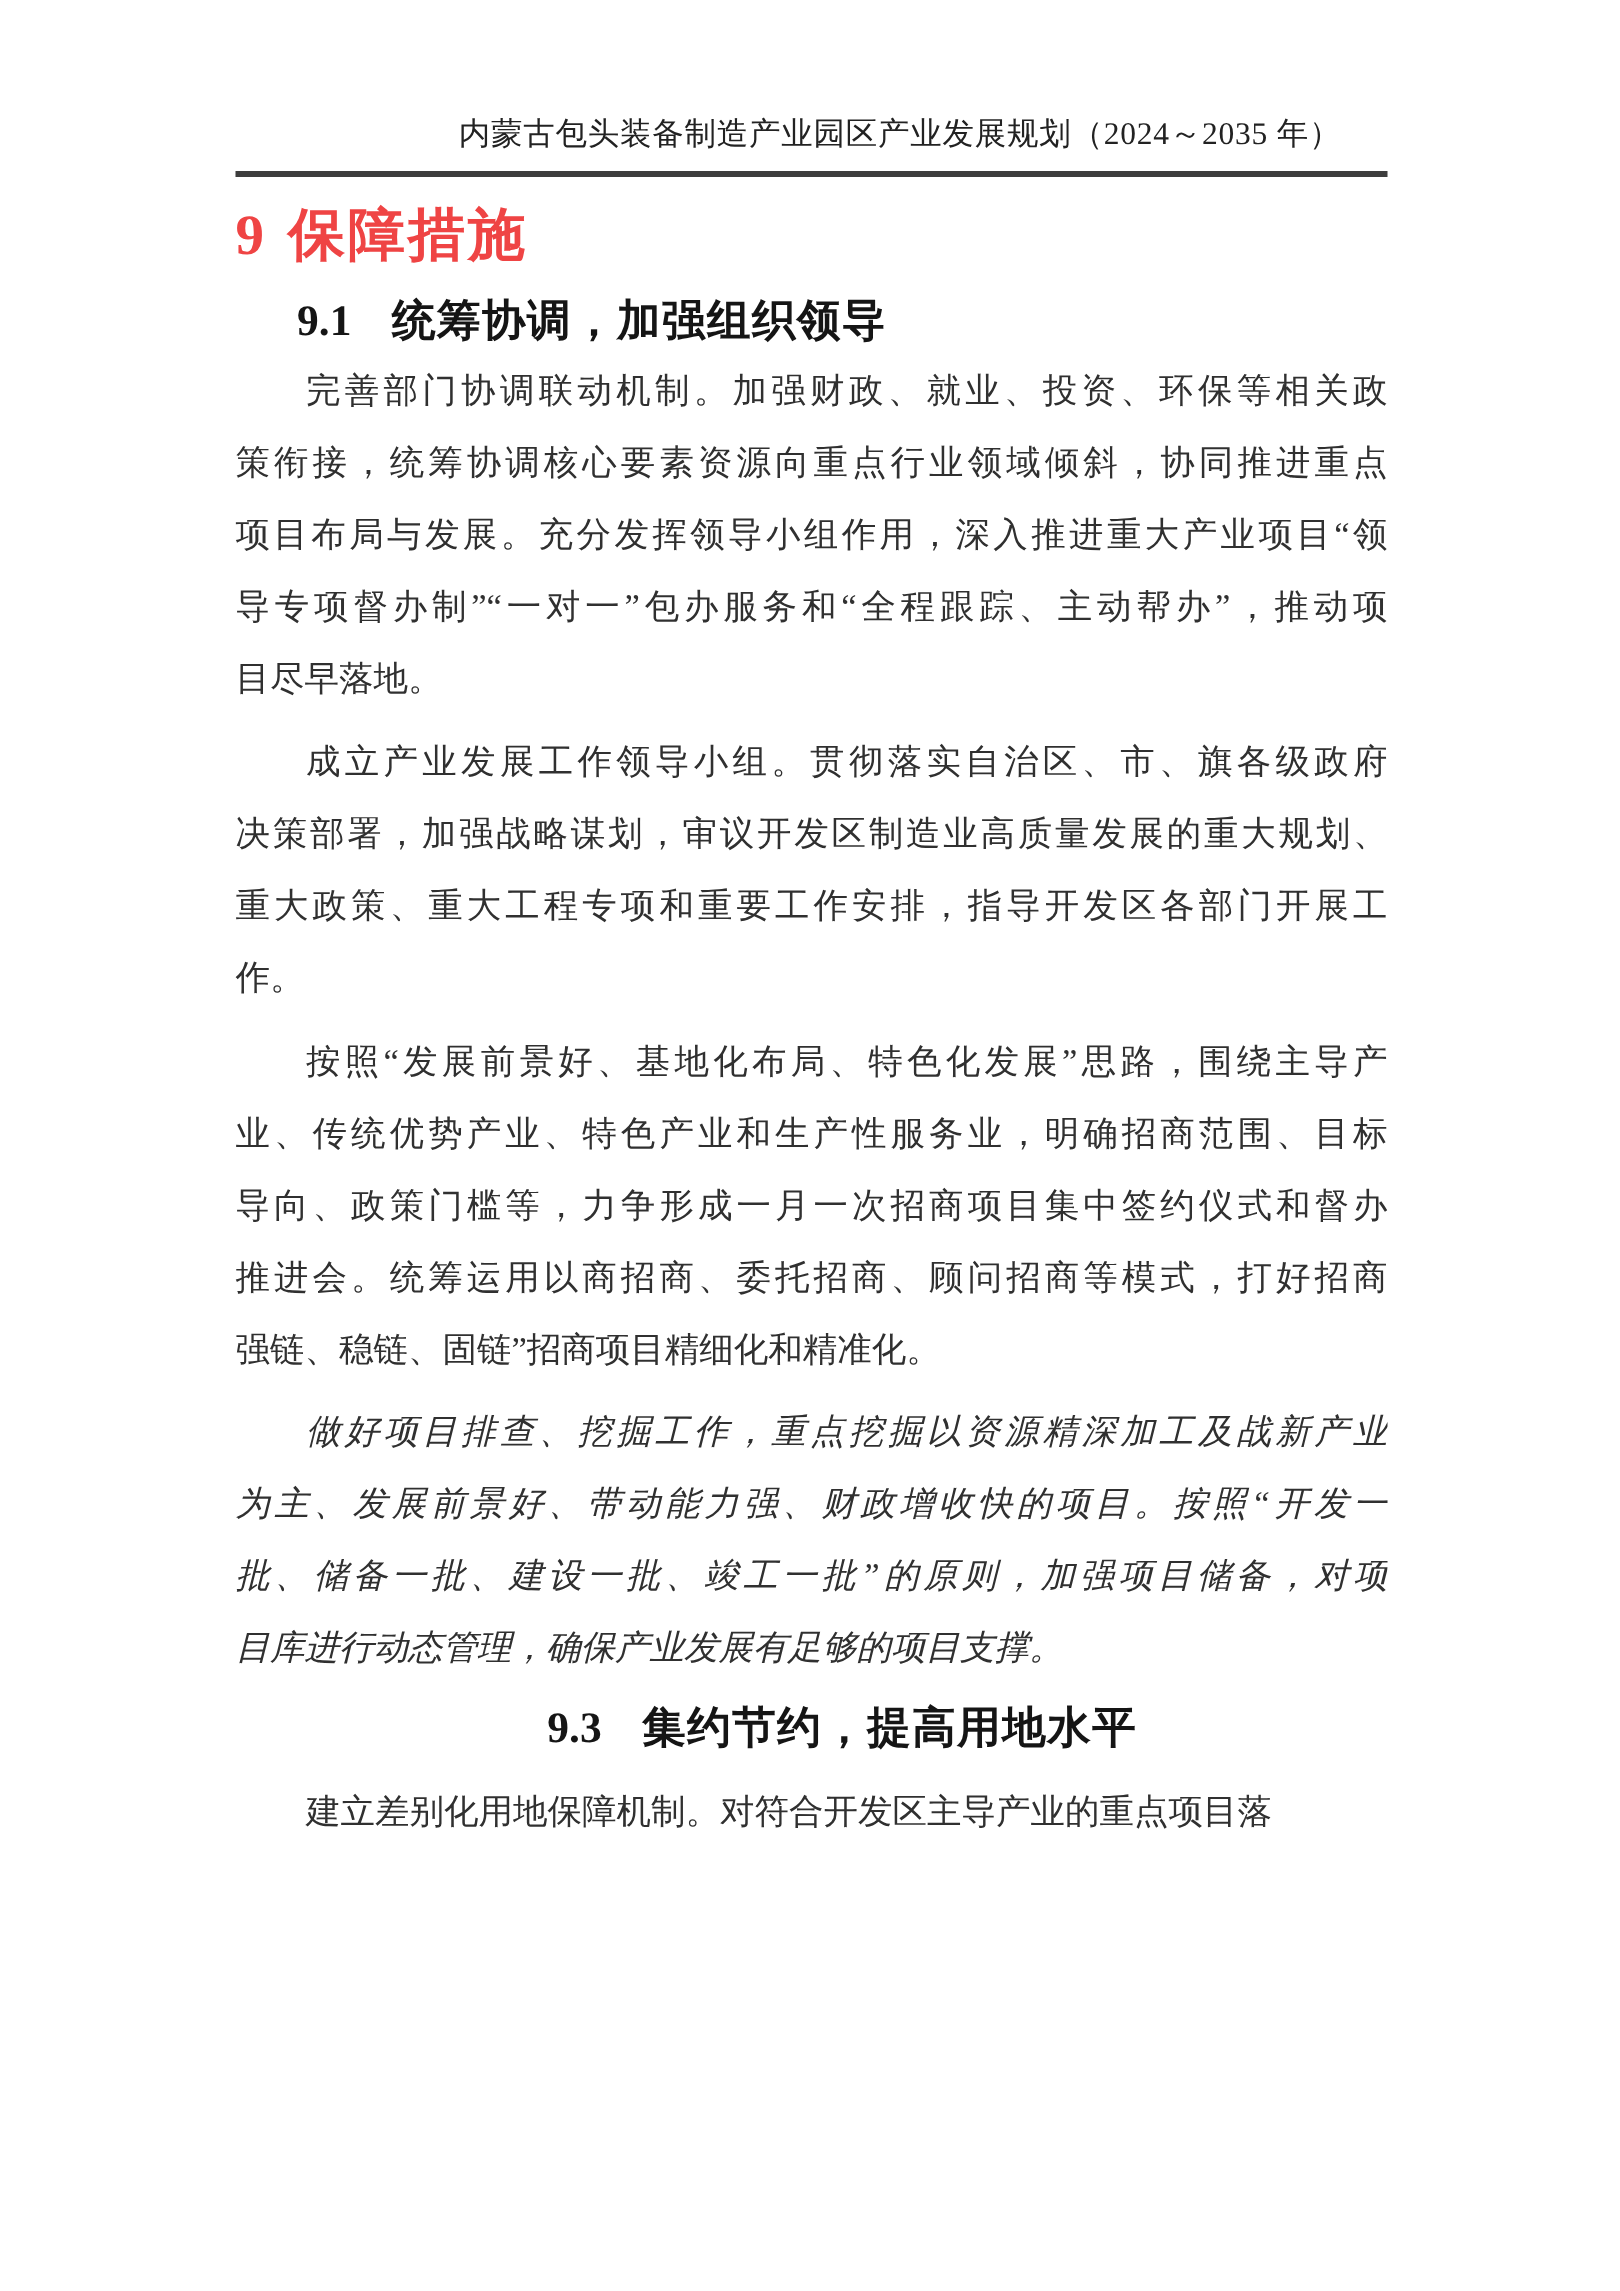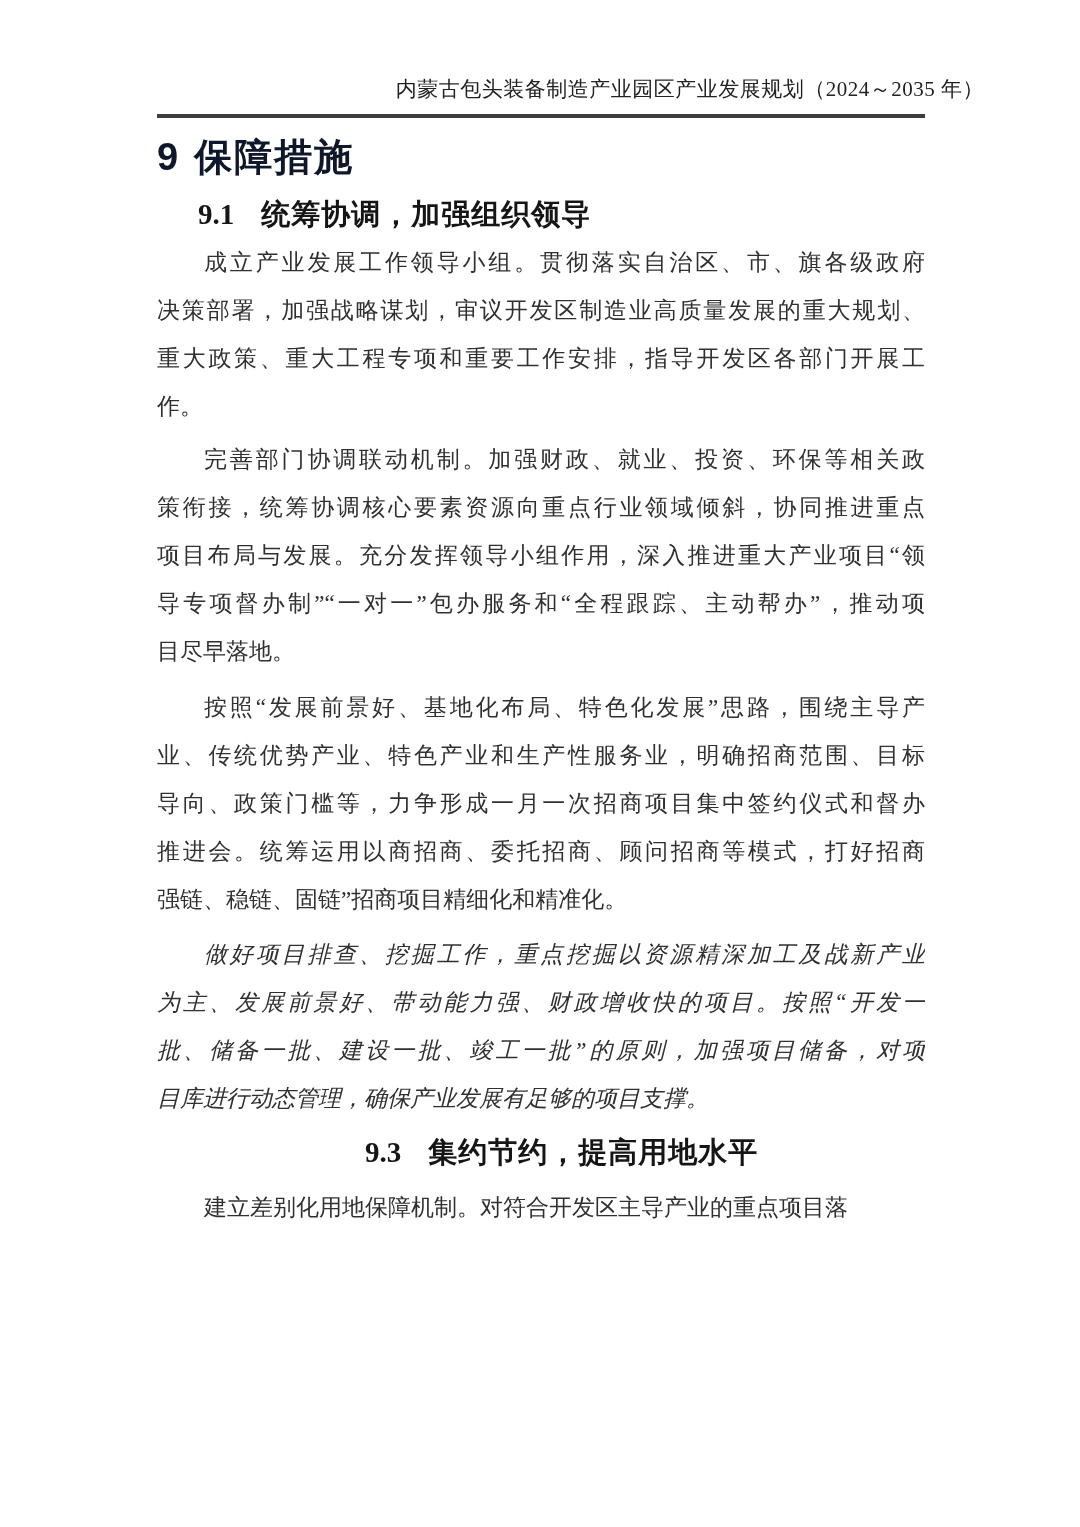--- a/index.html
+++ b/index.html
@@ -16,38 +16,38 @@
     position:absolute;
     left:157px; top:0;
     width:768px;
   }
   .doc-header {
     position:relative;
     left:59px;
     margin-top:76px;
     font-size:21px;
     line-height:26px;
-    text-align:right;
+    text-align:center;
     color:#222;
     letter-spacing:0.5px;
     white-space:nowrap;
   }
   .header-rule {
     margin:12px 0 0 0;
     border:none;
     border-top:4px solid #3d3d3d;
     height:0;
   }
   .h1 {
     margin-top:16px;
-    font-family:Liberation Sans, sans-serif;
+    font-family:Liberation Serif, serif;
     font-weight:bold;
     font-size:38px;
     line-height:46px;
-    color:#0f172a;
+    color:#ef4444;
     letter-spacing:2px;
   }
   .h1 .num { margin-right:16px; letter-spacing:0; }
   .h2 {
     font-family:"Liberation Sans","DejaVu Sans",sans-serif;
     font-weight:bold;
     font-size:29px;
     line-height:36px;
     color:#151515;
     padding-left:41px;
@@ -93,33 +93,33 @@
     <hr class="header-rule">
 
     <div class="h1">
       <span class="num">9</span><span>保障措施</span>
     </div>
 
     <div class="h2 h2-1">
       <span class="num">9.1</span><span>统筹协调，加强组织领导</span>
     </div>
 
-    <div class="para p-1">
-      <div class="bline first">成立产业发展工作领导小组。贯彻落实自治区、市、旗各级政府</div>
-      <div class="bline">决策部署，加强战略谋划，审议开发区制造业高质量发展的重大规划、</div>
-      <div class="bline">重大政策、重大工程专项和重要工作安排，指导开发区各部门开展工</div>
-      <div class="bline last">作。</div>
-    </div>
-
     <div class="para p-2">
       <div class="bline first">完善部门协调联动机制。加强财政、就业、投资、环保等相关政</div>
       <div class="bline">策衔接，统筹协调核心要素资源向重点行业领域倾斜，协同推进重点</div>
       <div class="bline">项目布局与发展。充分发挥领导小组作用，深入推进重大产业项目“领</div>
       <div class="bline">导专项督办制”“一对一”包办服务和“全程跟踪、主动帮办”，推动项</div>
       <div class="bline last">目尽早落地。</div>
+    </div>
+
+    <div class="para p-1">
+      <div class="bline first">成立产业发展工作领导小组。贯彻落实自治区、市、旗各级政府</div>
+      <div class="bline">决策部署，加强战略谋划，审议开发区制造业高质量发展的重大规划、</div>
+      <div class="bline">重大政策、重大工程专项和重要工作安排，指导开发区各部门开展工</div>
+      <div class="bline last">作。</div>
     </div>
 
 
     <div class="para p-3">
       <div class="bline first">按照“发展前景好、基地化布局、特色化发展”思路，围绕主导产</div>
       <div class="bline">业、传统优势产业、特色产业和生产性服务业，明确招商范围、目标</div>
       <div class="bline">导向、政策门槛等，力争形成一月一次招商项目集中签约仪式和督办</div>
       <div class="bline">推进会。统筹运用以商招商、委托招商、顾问招商等模式，打好招商</div>
       <div class="bline last">强链、稳链、固链”招商项目精细化和精准化。</div>
     </div>

